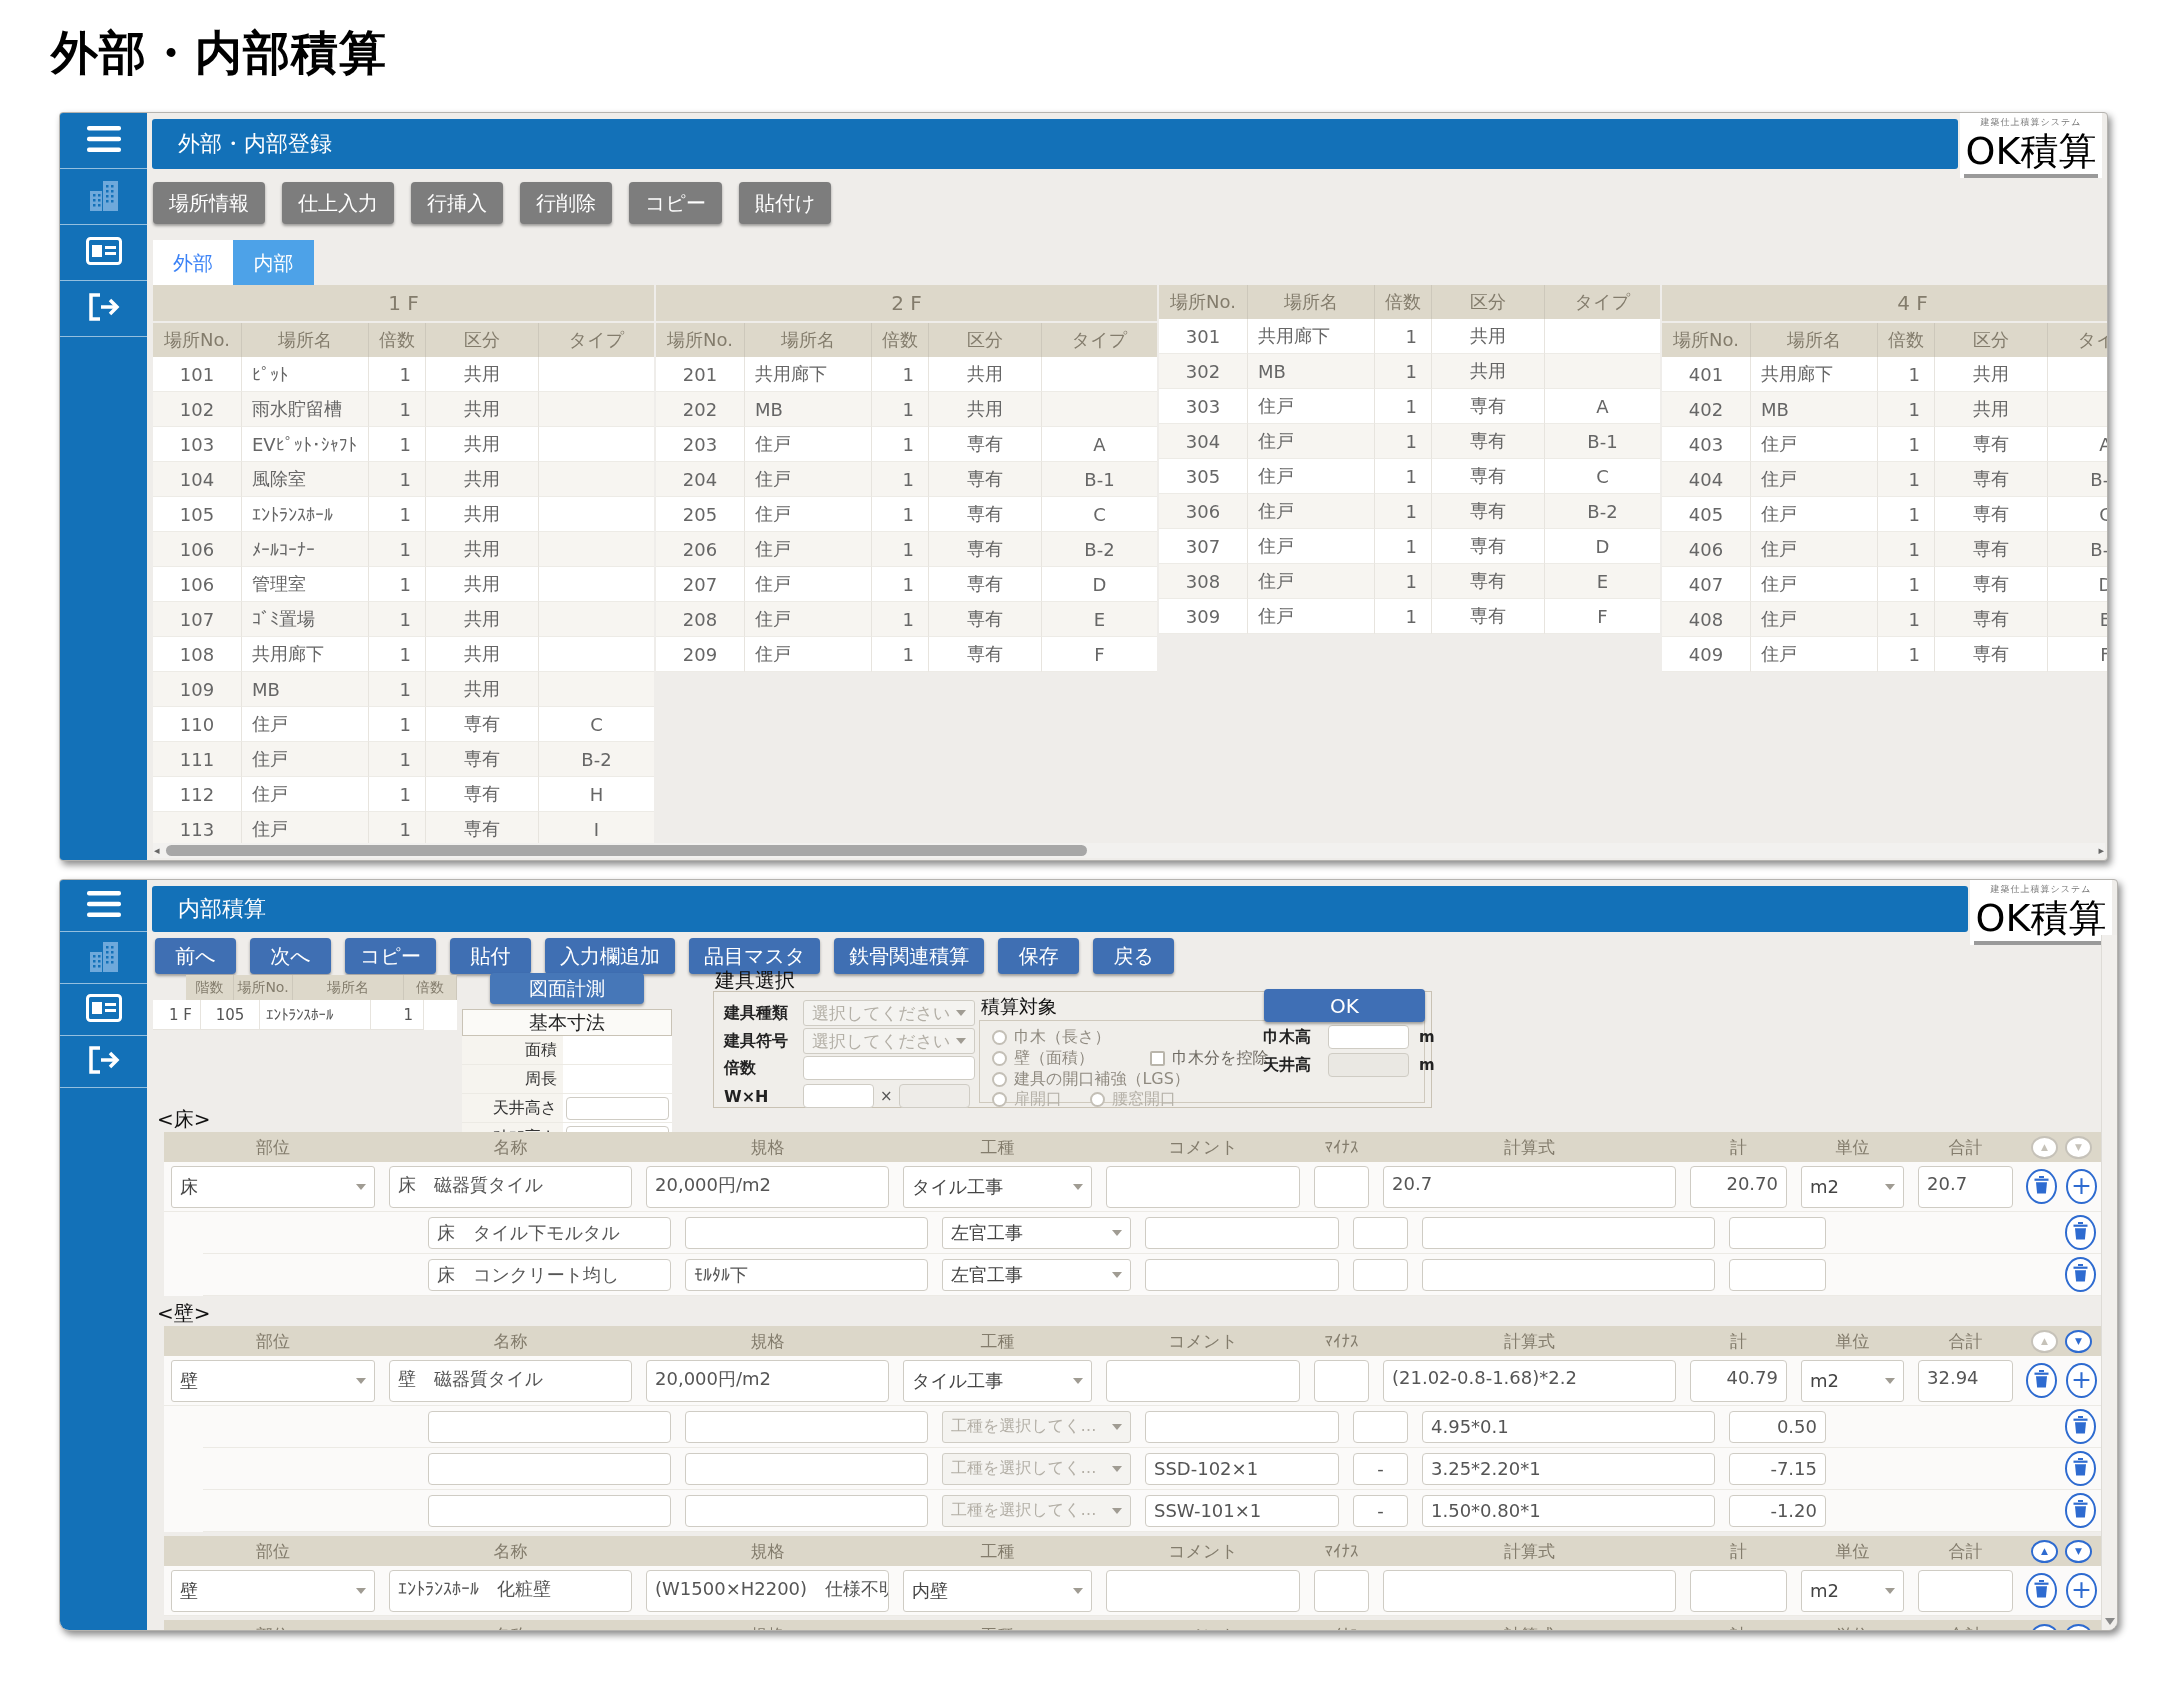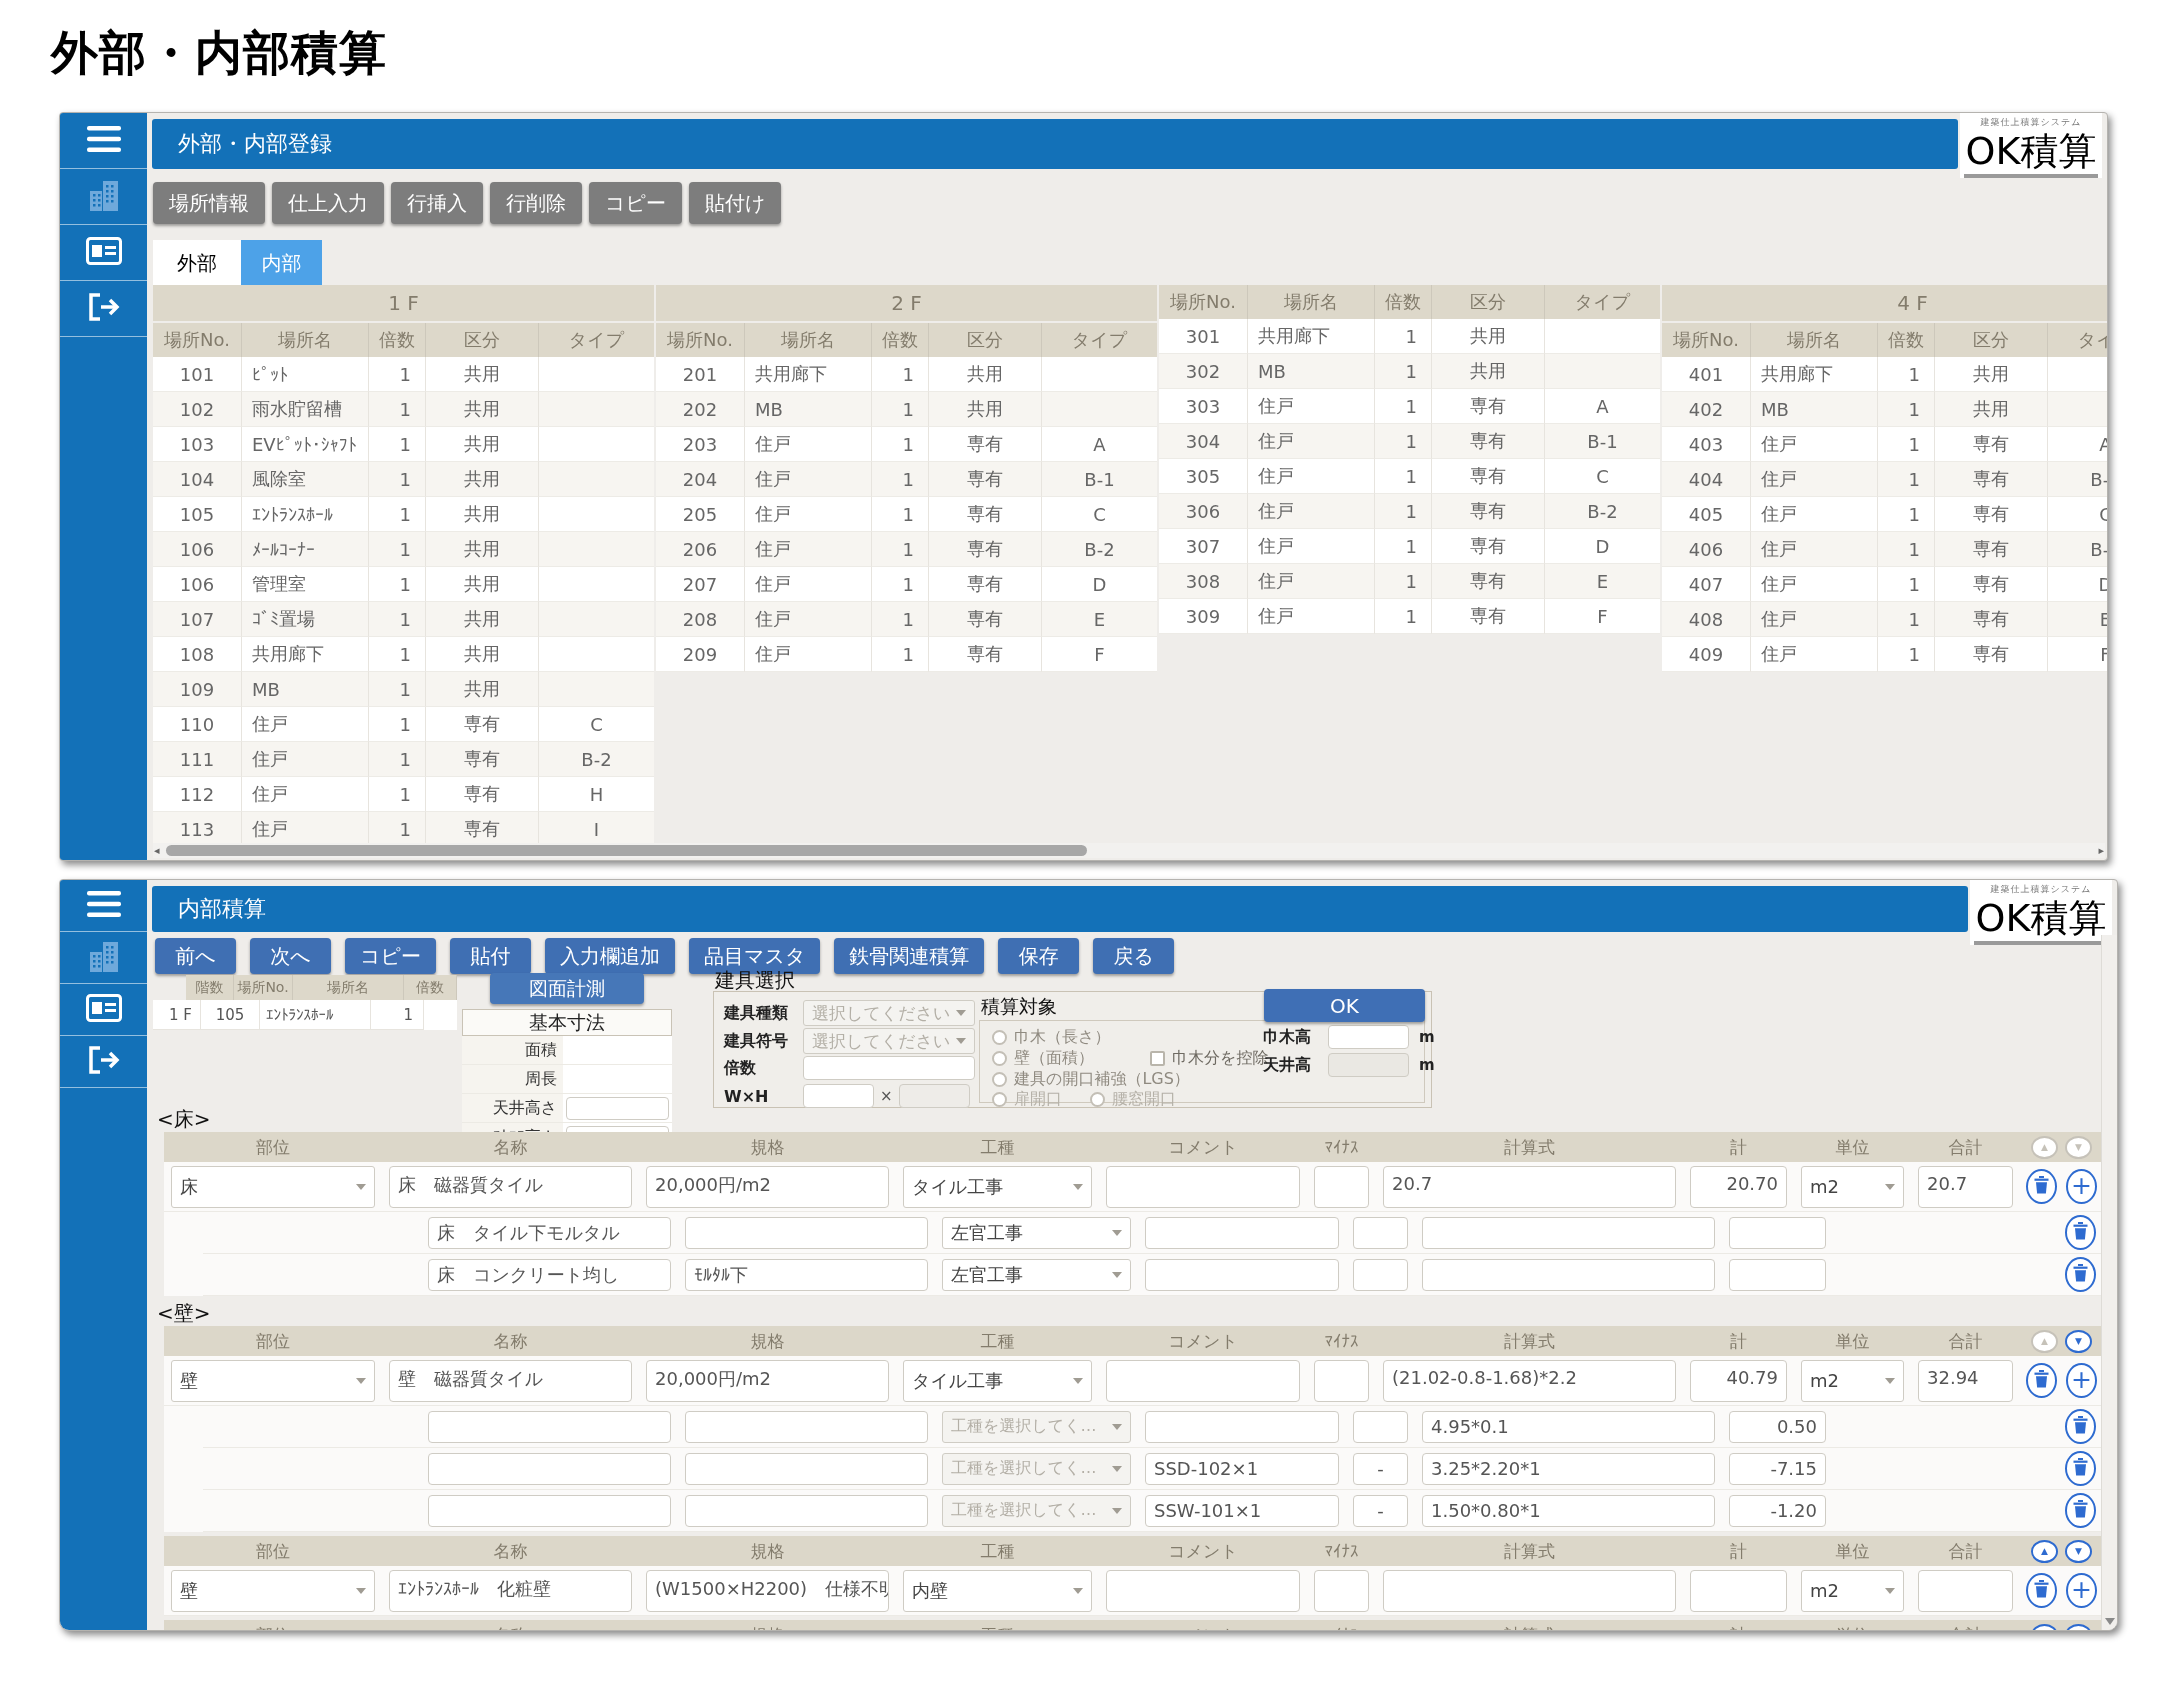--- a/index.html
+++ b/index.html
@@ -11,29 +11,29 @@
 .sidebar{width:87px;background:#1371b8;flex:none;display:flex;flex-direction:column;}
 .sb-item{height:56px;display:flex;align-items:center;justify-content:center;border-bottom:1px solid rgba(255,255,255,.55);cursor:pointer;}
 .win-bottom .sb-item{height:52px;}
 .sb-fill{flex:1;}
 .wbody{flex:1;position:relative;}
 .titlebar{position:absolute;left:5px;top:6px;height:50px;background:#1371b8;border-radius:3px;color:#fff;font-size:22px;display:flex;align-items:center;padding-left:26px;right:149px;}
 .win-bottom .titlebar{height:46px;}
 .logo{position:absolute;right:5px;top:0;width:142px;background:#fff;text-align:center;padding:3px 4px 0;}
 .logo-tag{font-size:9px;color:#777;letter-spacing:1px;white-space:nowrap;}
 .logo-name{font-size:38px;color:#000;line-height:1.18;border-bottom:4px solid #9a9a9a;}
-.toolbar{position:absolute;display:flex;gap:7px;}
+.toolbar{position:absolute;display:flex;gap:17px;}
 .win-top .toolbar{left:6px;top:69px;}
 .win-bottom .toolbar{left:8px;top:58px;gap:14px;}
 .btn{color:#fff;border-radius:4px;display:flex;align-items:center;justify-content:center;cursor:pointer;box-shadow:0 2px 3px rgba(0,0,0,.35);white-space:nowrap;}
 .btn-gray{background:#7d7d7d;font-size:20px;height:42px;padding:0 16px;min-width:87px;}
 .btn-blue{background:#3f6fb3;font-size:20px;height:36px;padding:0 15px;min-width:81px;}
 .tabs{position:absolute;left:6px;top:127px;display:flex;}
 .tab{height:46px;display:flex;align-items:center;justify-content:center;font-size:20px;cursor:pointer;}
-.tab-inactive{background:#fff;color:#000000;width:88px;}
+.tab-inactive{background:#fff;color:#3b82f6;width:80px;}
 .tab-active{background:#4da2e8;color:#fff;width:81px;}
 .floors{position:absolute;left:6px;top:172px;right:0;height:560px;display:flex;overflow:hidden;}
 .floor{width:501px;flex:none;margin-right:2px;}
 .floor-title{height:38px;background:#ddd8ca;color:#837c6c;font-size:20px;display:flex;align-items:center;justify-content:center;border-bottom:2px solid #efedea;}
 .frow{display:grid;grid-template-columns:89px 127px 57px 113px 115px;}
 .fhead{height:34px;background:#ddd8ca;}
 .fhead>div{color:#837c6c;font-size:18px;display:flex;align-items:center;justify-content:center;border-right:1px solid #cdc8bb;}
 .fhead>div:last-child{border-right:none;}
 .fdata{height:35px;background:#fff;}
 .fdata.fr-alt{background:#f7f5f1;}

